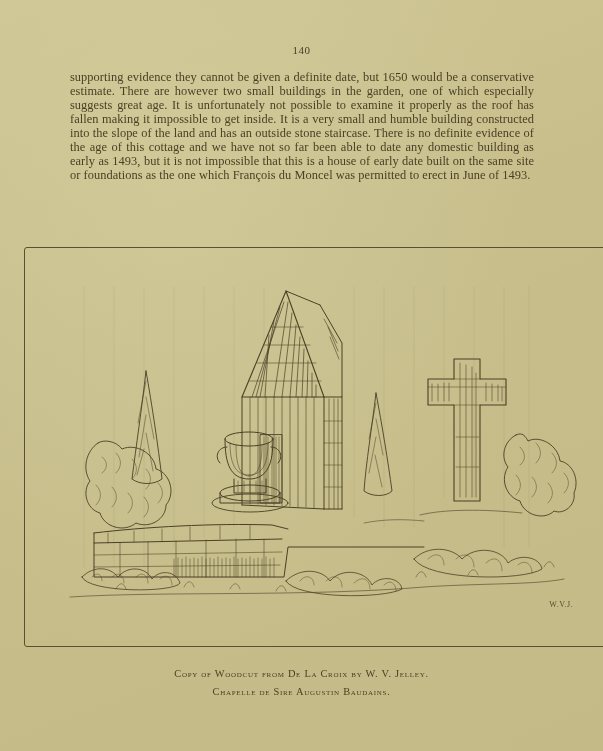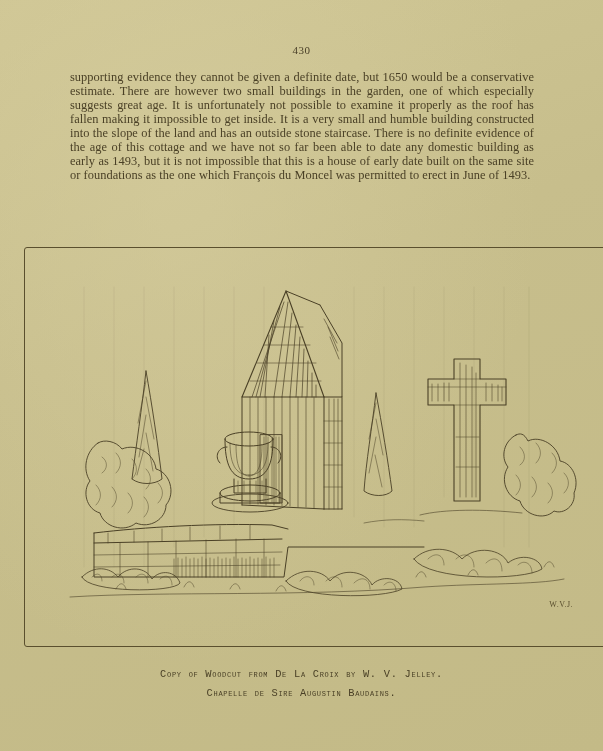--- a/index.html
+++ b/index.html
@@ -77,38 +77,37 @@
     font-size: 10.4px;
     letter-spacing: 0.7px;
     margin-bottom: 7px;
   }
   .caption-line2 {
     font-size: 10.4px;
     letter-spacing: 0.7px;
   }
   .sc {
     font-variant: small-caps;
-    font-family: Liberation Mono, monospace;
   }
   .artist-mark {
     position: absolute;
     right: 44px;
     bottom: 38px;
     font-size: 8px;
     color: #5a4f2e;
     letter-spacing: 0.5px;
   }
   svg { display: block; }
 </style>
 </head>
 <body>
 
 <div class="page">
 
-  <div class="page-number">430</div>
+  <div class="page-number">140</div>
 
   <div class="body-text">
     <p>supporting evidence they cannot be given a definite date, but 1650 would be a conservative estimate.   There are however two small buildings in the garden, one of which especially suggests great age.   It is unfortunately not possible to examine it properly as the roof has fallen making it impossible to get inside.   It is a very small and humble building constructed into the slope of the land and has an outside stone staircase.   There is no definite evidence of the age of this cottage and we have not so far been able to date any domestic building as early as 1493, but it is not impossible that this is a house of early date built on the same site or foundations as the one which François du Moncel was permitted to erect in June of 1493.</p>
   </div>
 
   <div class="plate">
     <div class="plate-frame"></div>
     <div class="plate-inner">
       <svg width="556" height="400" viewBox="0 0 556 400" xmlns="http://www.w3.org/2000/svg">
         <g stroke="#4a4026" fill="none" stroke-width="1" stroke-linecap="round" stroke-linejoin="round">

